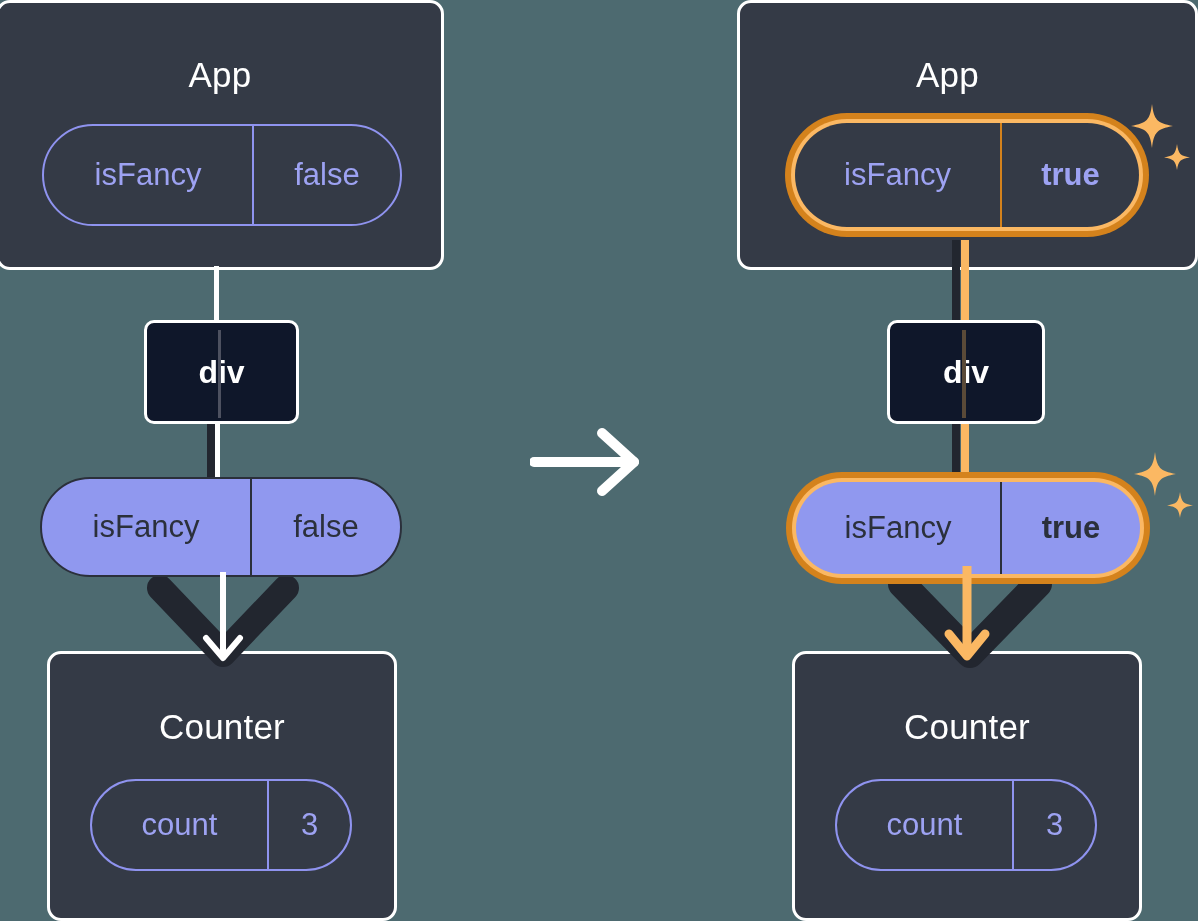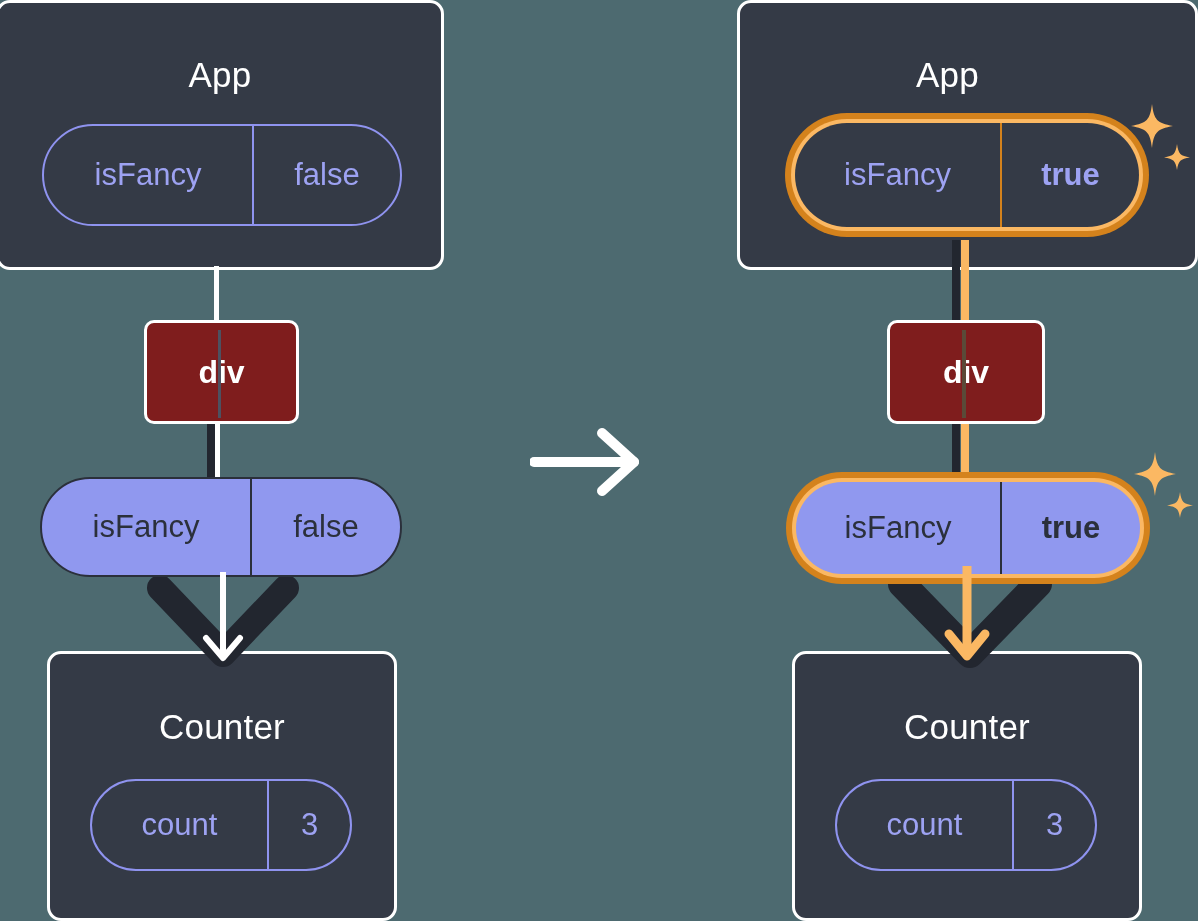--- a/index.html
+++ b/index.html
@@ -26,21 +26,21 @@
     text-align:center;
     color:#ffffff;
     font-size:35px;
     letter-spacing:.2px;
     white-space:nowrap;
   }
 
   
   .divnode{
     position:absolute;
-    background:#7f1d1d;
+    background:#0f172a;
     border:3px solid #ffffff;
     border-radius:10px;
     box-sizing:border-box;
     display:flex;align-items:center;justify-content:center;
     color:#ffffff;
     font-size:32px;
     font-weight:700;
     z-index:6;
   }
 

